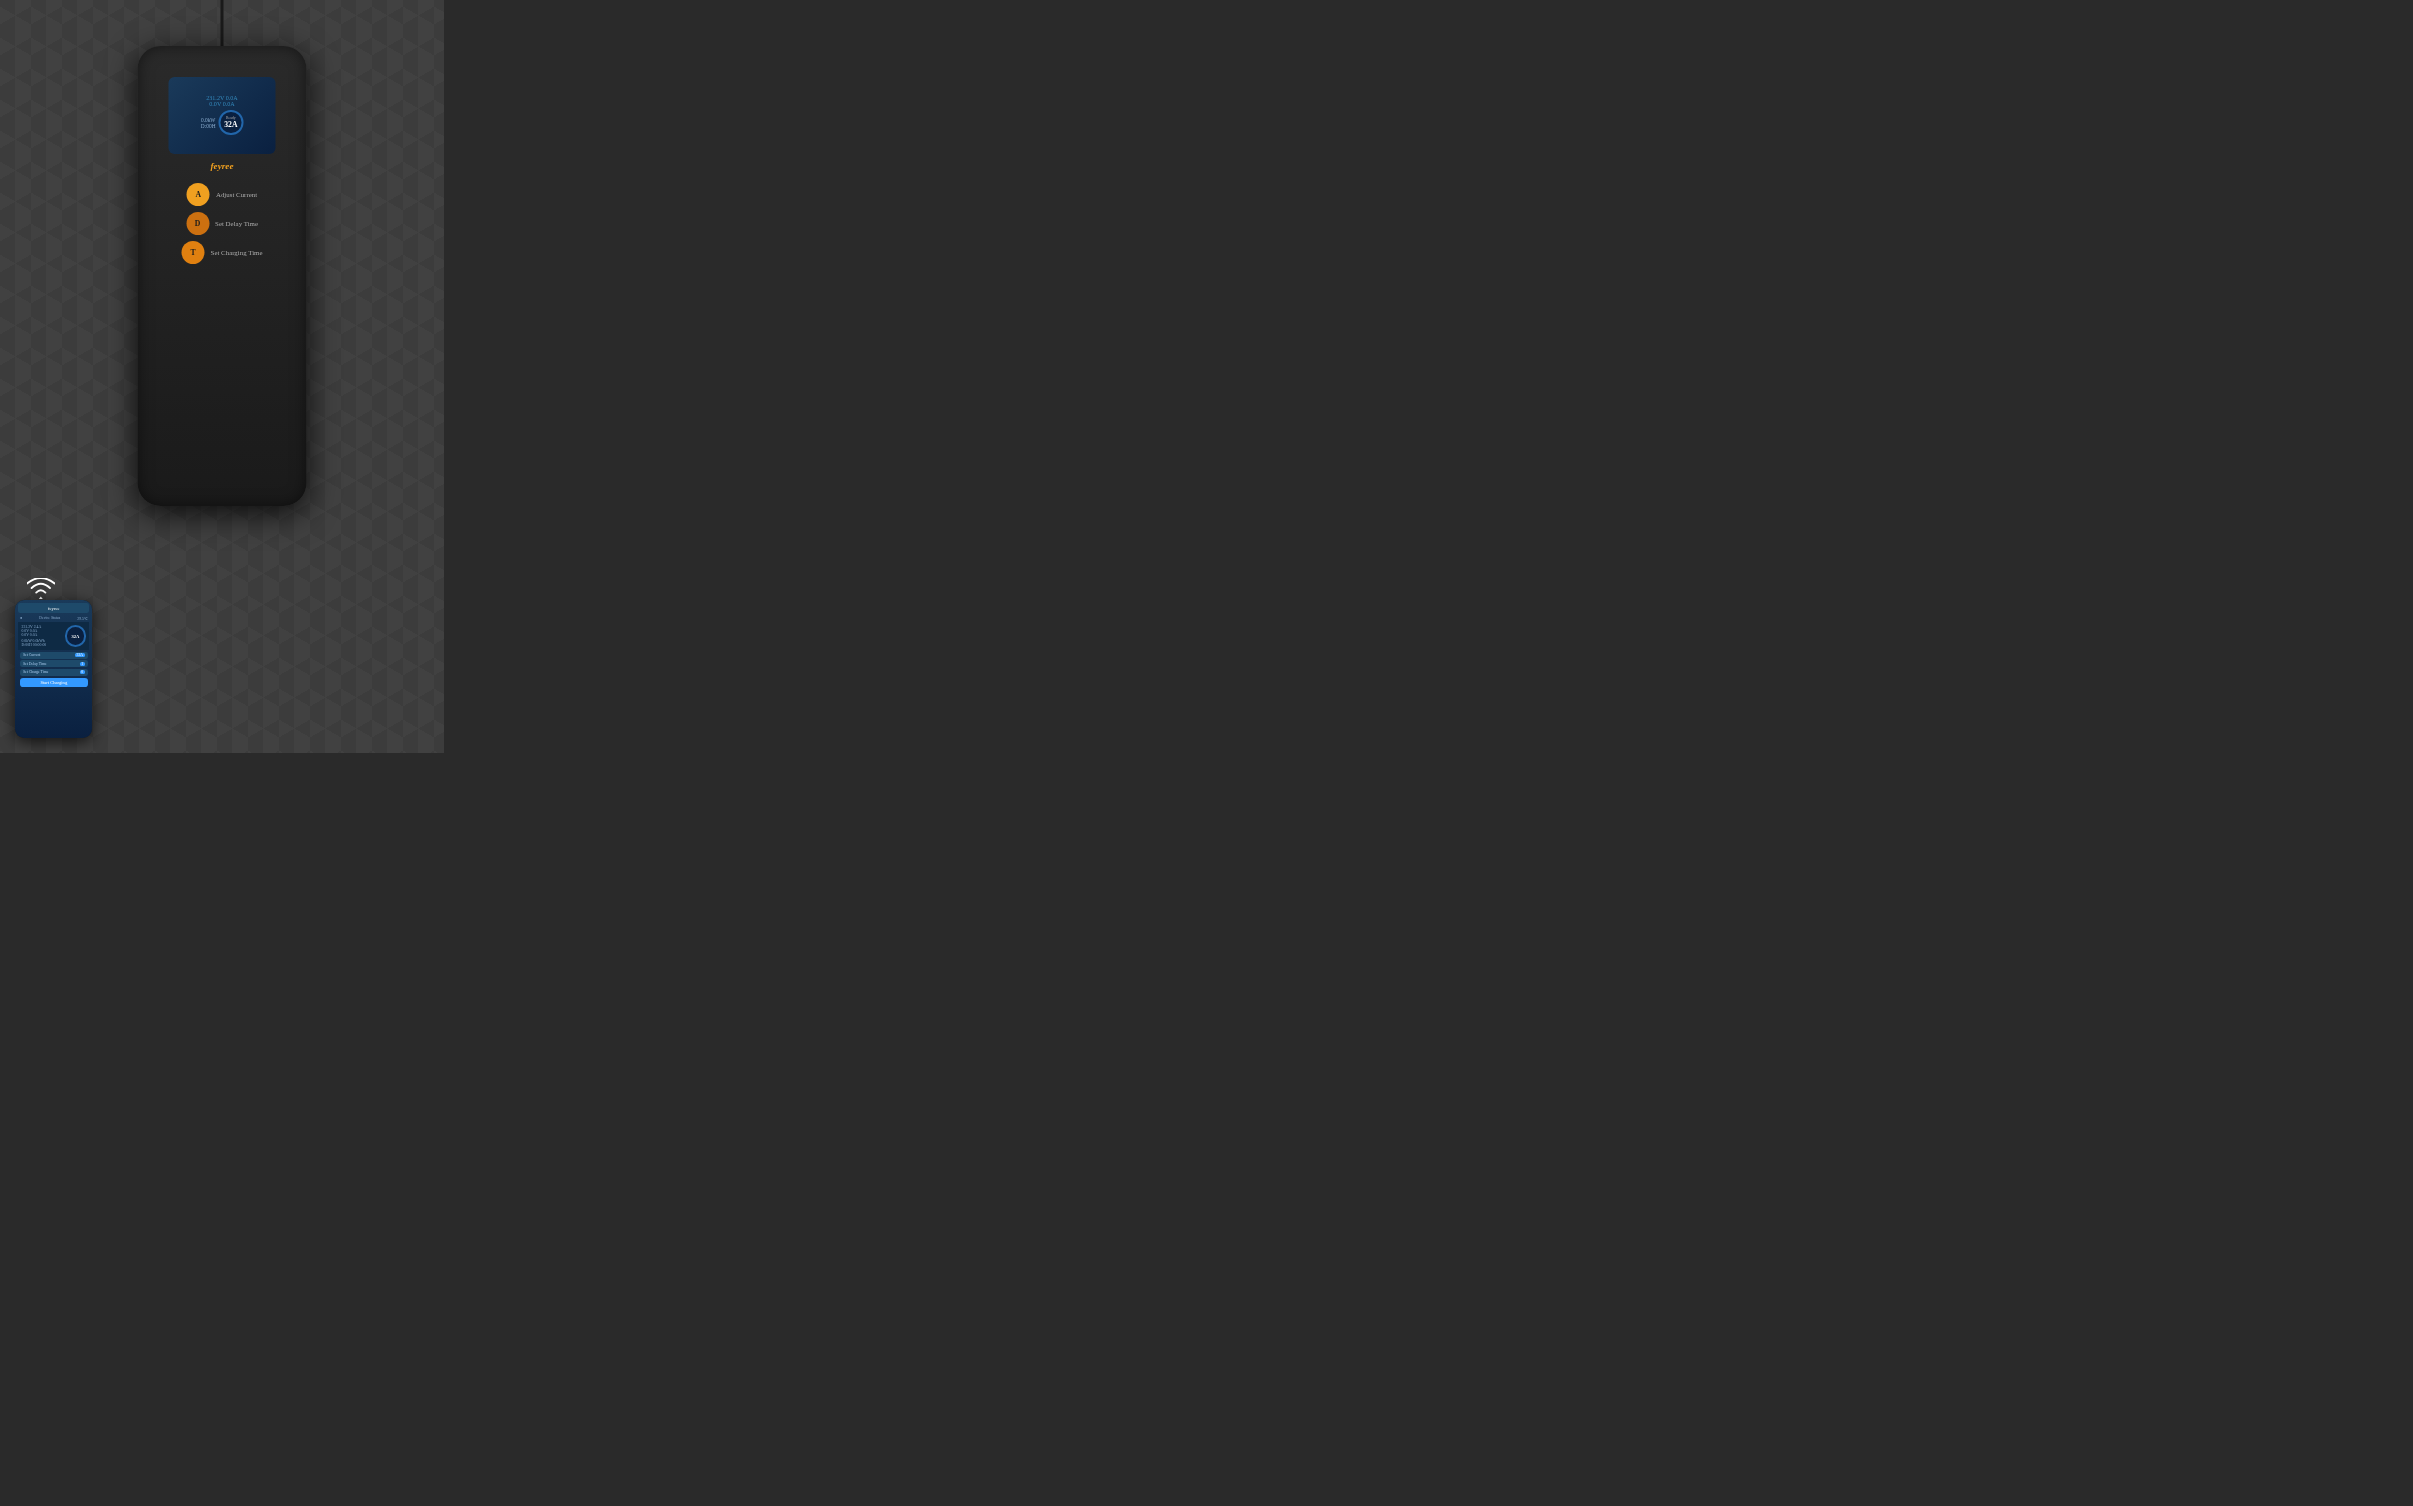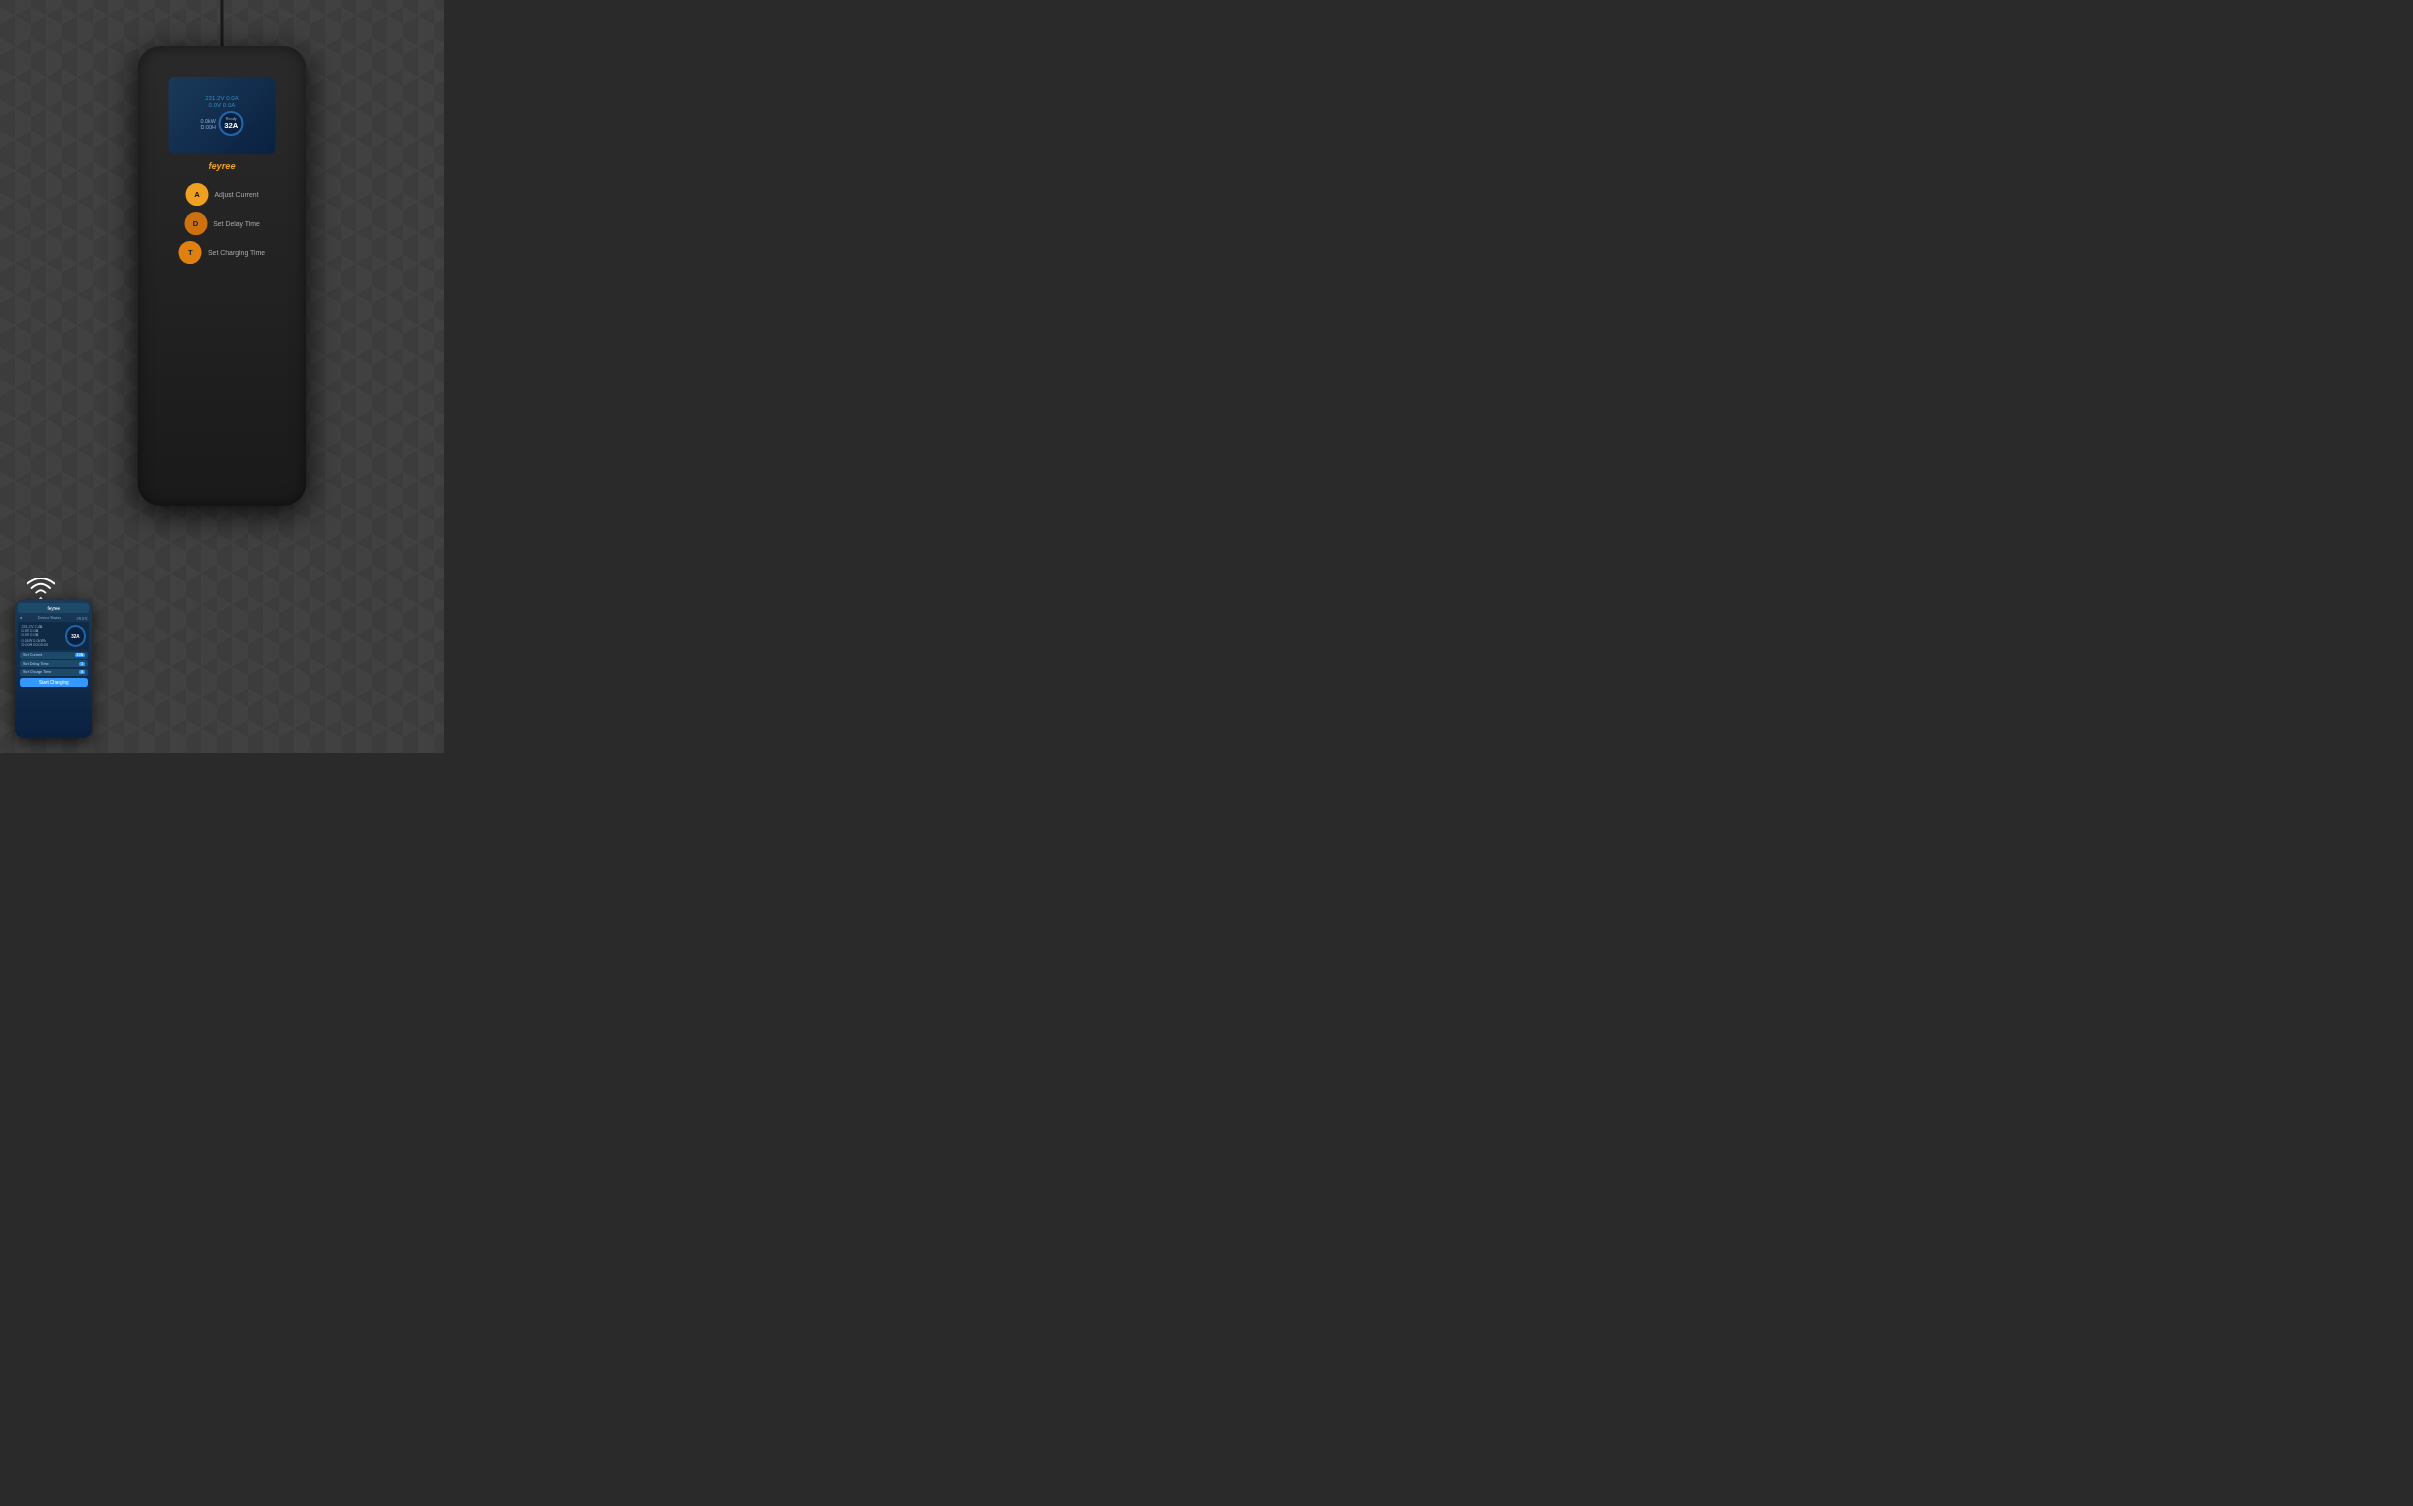--- a/index.html
+++ b/index.html
@@ -12,20 +12,21 @@
       background: #2a2a2a;
     }
 
     
     .left-panel {
       width: 444px;
       height: 100%;
       position: relative;
       background: #383838;
       overflow: hidden;
+      font-family: Liberation Serif, serif;
     }
 
     
     .hex-bg {
       position: absolute;
       width: 100%;
       height: 100%;
       background-color: #3d3d3d;
     }
     .hex-bg::before {

